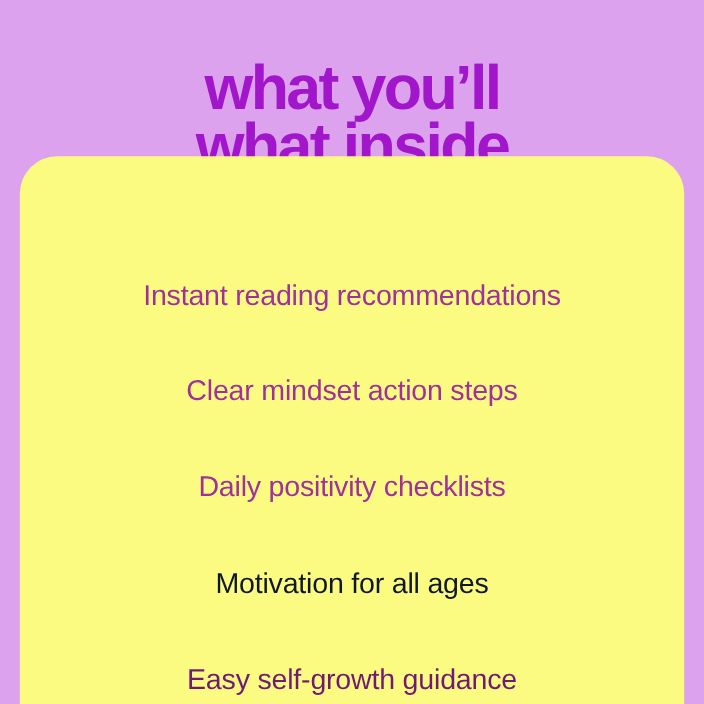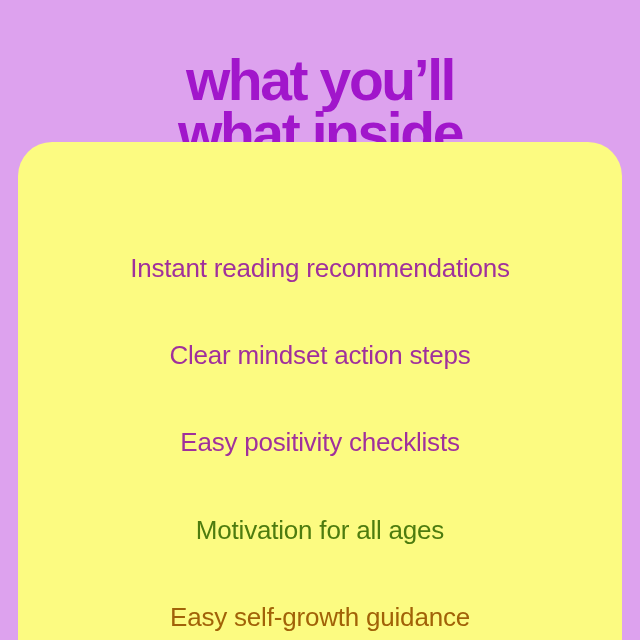--- a/index.html
+++ b/index.html
@@ -84,18 +84,18 @@
 <div id="poster" style="background: rgb(221, 162, 238);">
 
   <h1 id="heading" style="color: rgb(161, 22, 203);">
     <span class="hline">what you’ll</span>
     <span class="hline">what inside</span>
   </h1>
 
   <div id="feature-card" style="background: rgb(252, 251, 129);">
     <div class="feature-item" style="color: rgb(160, 48, 156);">Instant reading recommendations</div>
     <div class="feature-item" style="color: rgb(160, 48, 156);">Clear mindset action steps</div>
-    <div class="feature-item" style="color: rgb(160, 48, 156);">Easy positivity checklists</div>
-    <div class="feature-item" style="color: #4d7c0f;">Motivation for all ages</div>
-    <div class="feature-item" style="color: #a16207;">Easy self-growth guidance</div>
+    <div class="feature-item" style="color: rgb(160, 48, 156);">Daily positivity checklists</div>
+    <div class="feature-item" style="color: #0f172a;">Motivation for all ages</div>
+    <div class="feature-item" style="color: #701a75;">Easy self-growth guidance</div>
   </div>
 
 </div>
 
 </body></html>

